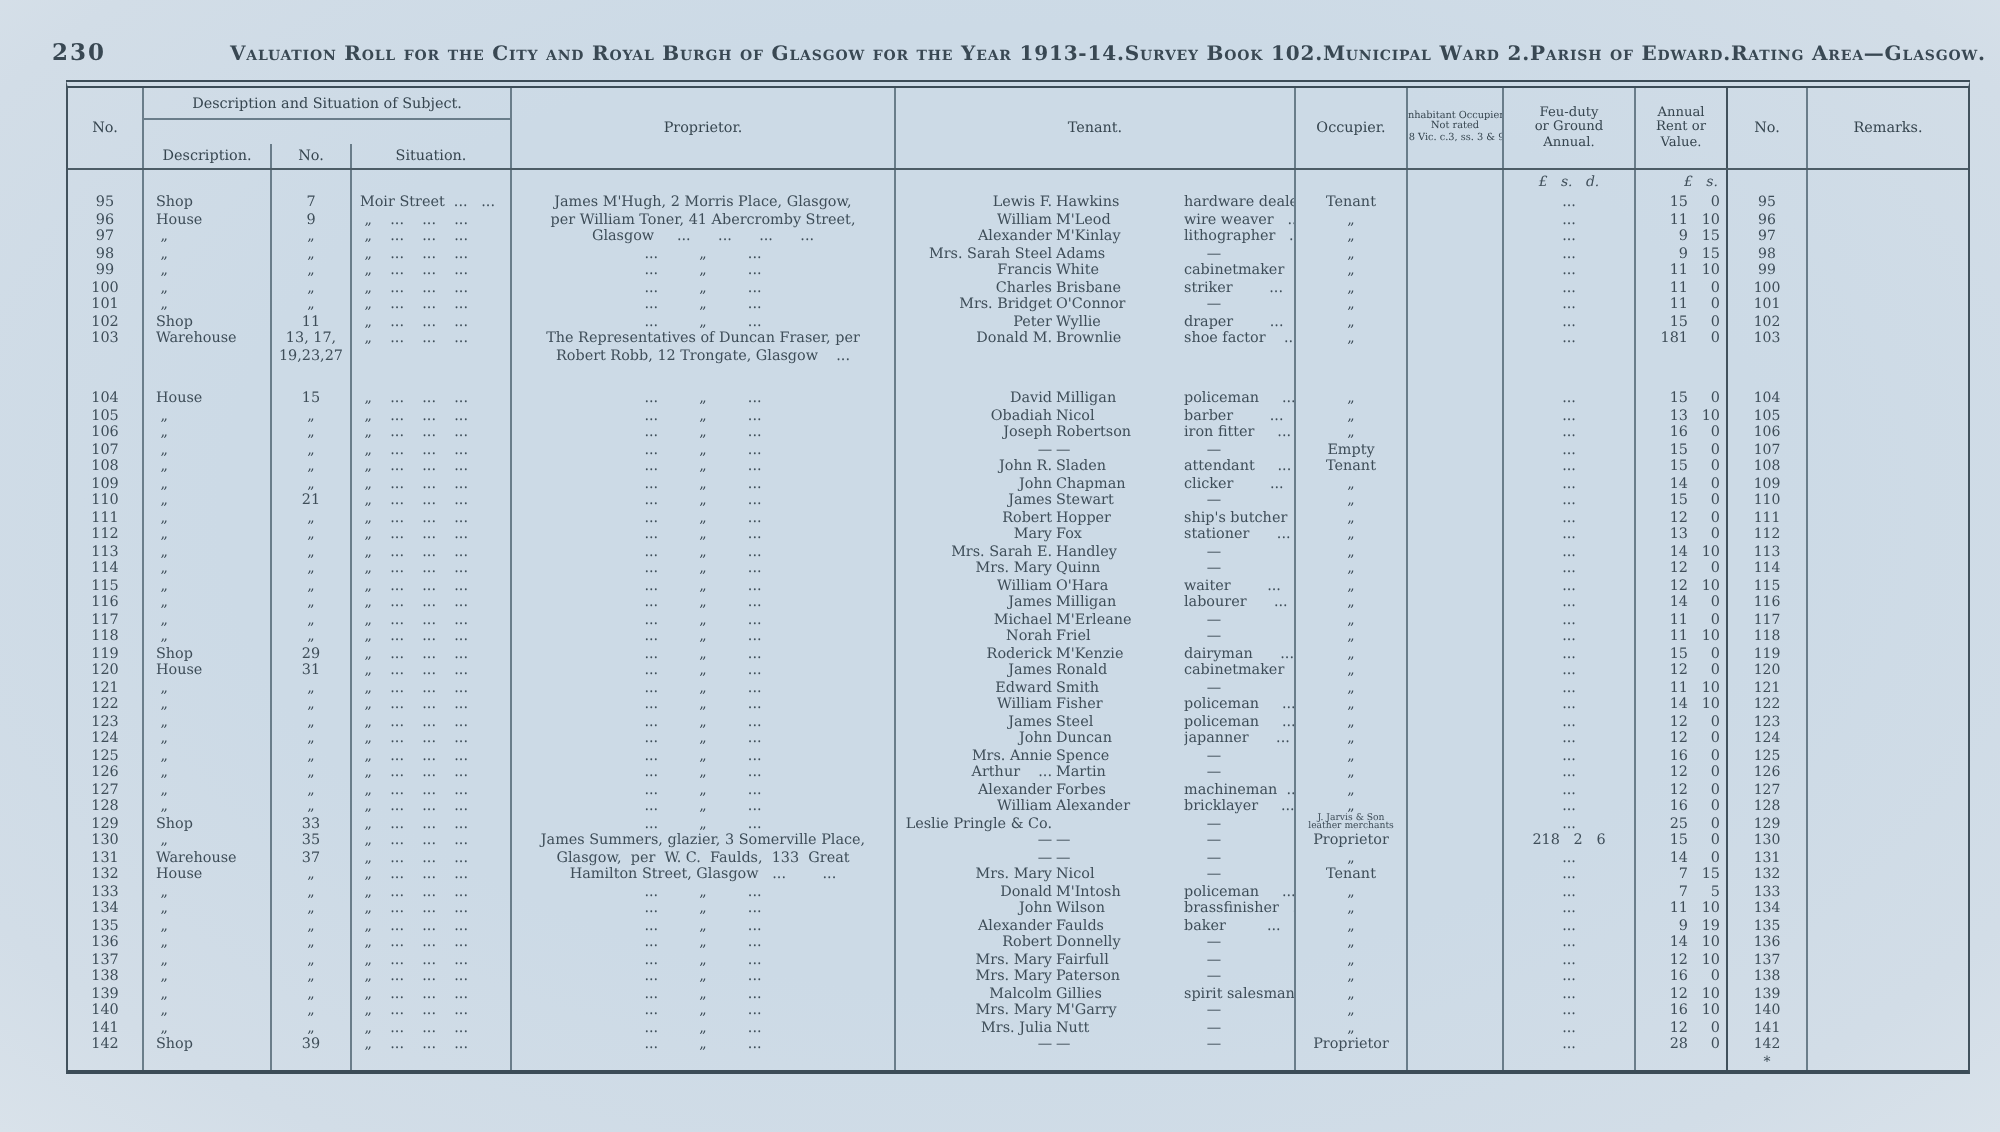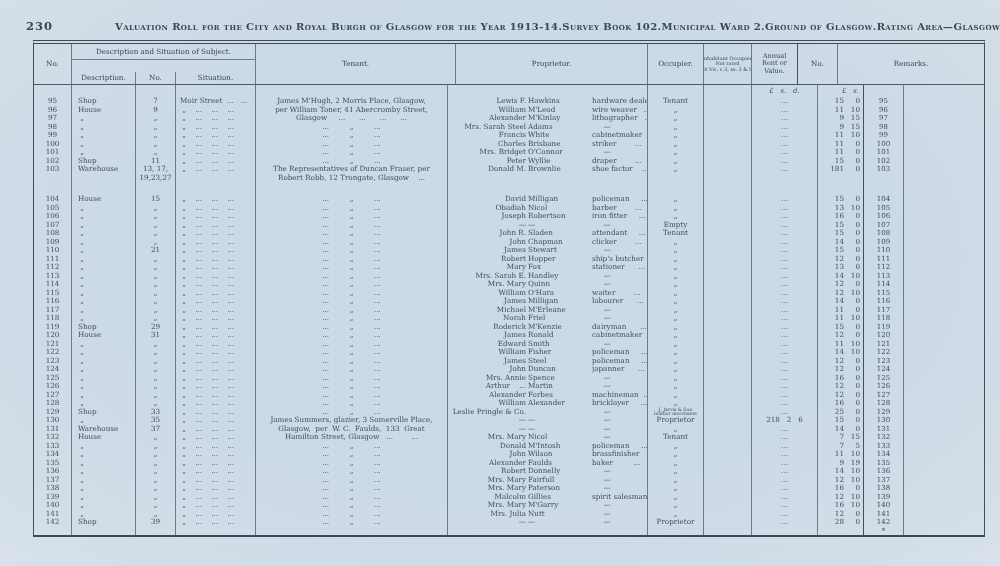--- a/index.html
+++ b/index.html
@@ -62,44 +62,49 @@
 <body>
 
 <div class="page">
 
   <div class="titlebar">
     <div class="pageno">230</div>
     <div class="titleseq">
       <div>Valuation Roll for the City and Royal Burgh of Glasgow for the Year 1913-14.</div>
       <div>Survey Book 102.</div>
       <div>Municipal Ward 2.</div>
-      <div>Ground of Glasgow.</div>
+      <div>Parish of Edward.</div>
       <div>Rating Area—Glasgow.</div>
     </div>
   </div>
 
   <div class="vtable">
 
     <div class="thead">
       <div class="hc c c-no">No.</div>
       <div class="c-group">
         <div class="group-top">Description and Situation of Subject.</div>
         <div class="group-bot">
           <div class="hc gb-d">Description.</div>
           <div class="hc gb-n">No.</div>
           <div class="hc gb-s">Situation.</div>
         </div>
       </div>
+      <div class="hc c c-p">Proprietor.</div>
       <div class="hc c c-t" style="display:flex;">Tenant.</div>
-      <div class="hc c c-p">Proprietor.</div>
       <div class="hc c c-o">Occupier.</div>
       <div class="hc c c-i small3">
         <div>Inhabitant Occupier.</div>
         <div>Not rated</div>
         <div>(18 Vic. c.3, ss. 3 &amp; 9.)</div>
+      </div>
+      <div class="hc c c-f small2">
+        <div>Feu-duty</div>
+        <div>or Ground</div>
+        <div>Annual.</div>
       </div>
       <div class="hc c c-r small2" style="flex-direction:column;">
         <div>Annual</div>
         <div>Rent or</div>
         <div>Value.</div>
       </div>
       <div class="hc c c-n2">No.</div>
       <div class="hc c c-rem">Remarks.</div>
     </div>
 

